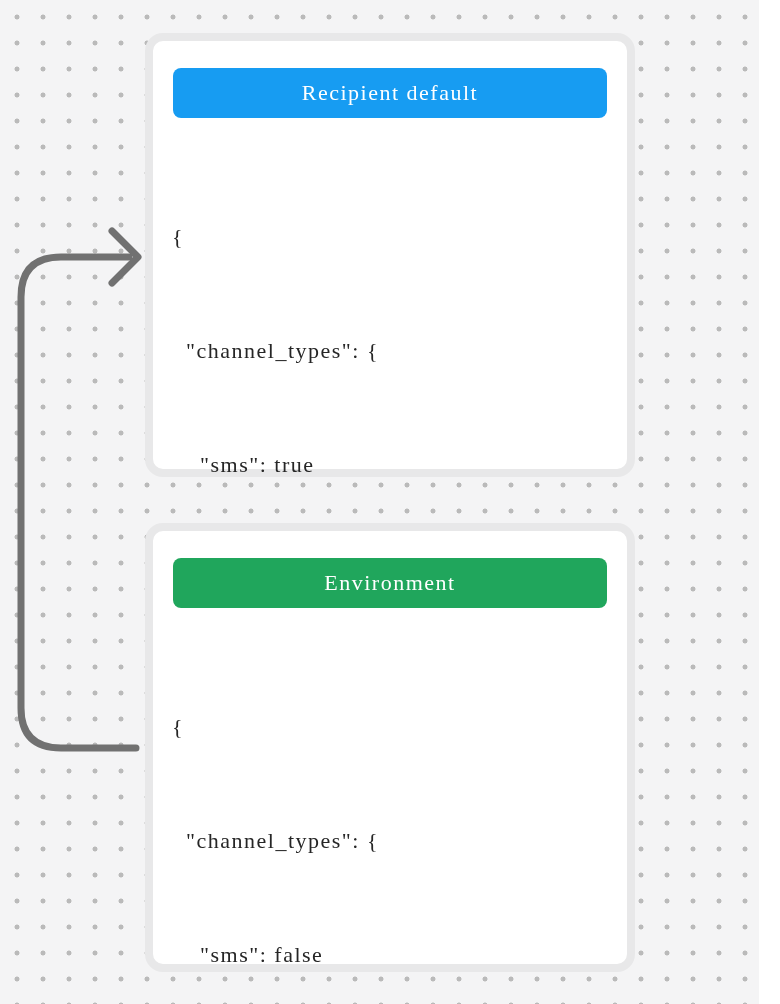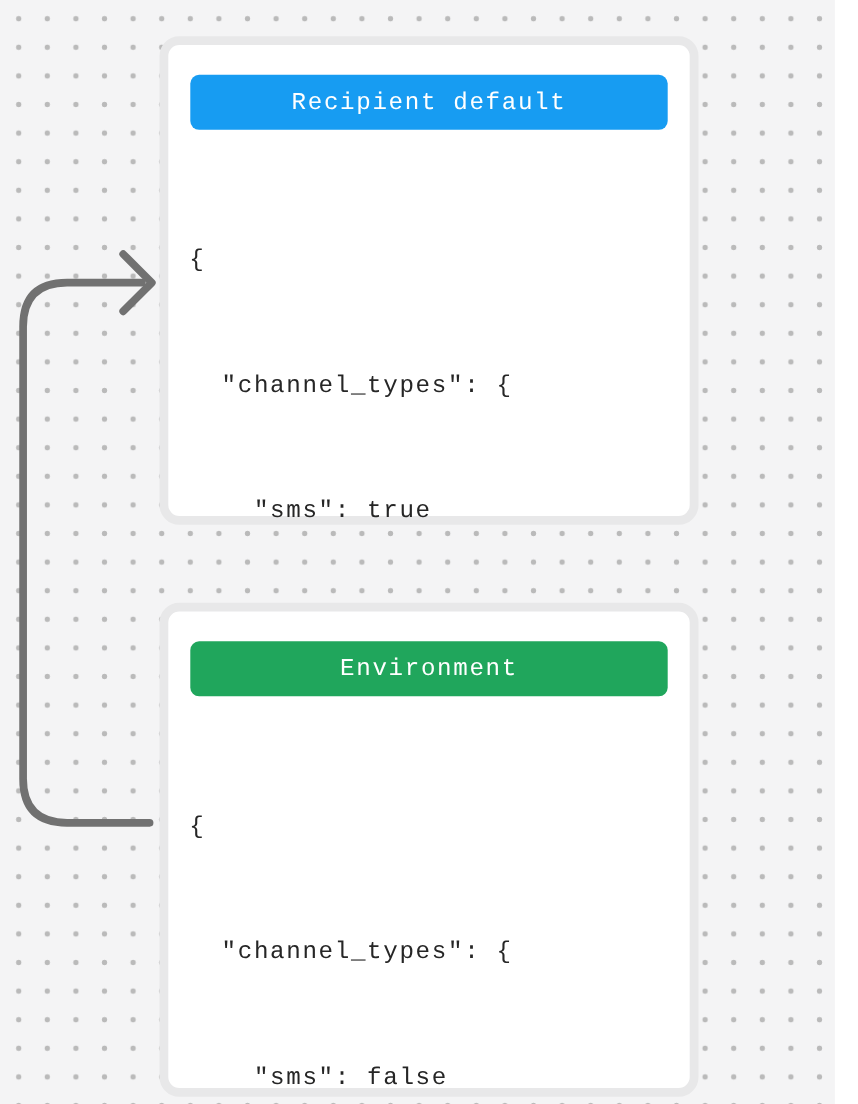--- a/index.html
+++ b/index.html
@@ -5,39 +5,39 @@
   html, body { margin: 0; padding: 0; }
   .page {
     position: relative;
     width: 759px;
     height: 1004px;
     overflow: hidden;
     background-color: #f4f4f5;
     background-image: radial-gradient(circle at 13px 13px, #bababa 2.2px, rgba(186,186,186,0) 2.8px);
     background-size: 26px 26px;
     background-position: 4px 4px;
-    font-family: Liberation Mono, monospace;
+    font-family: Liberation Serif, serif;
   }
   .arrow-svg {
     position: absolute;
     left: 0; top: 0;
     width: 780px; height: 1004px;
     pointer-events: none;
   }
   .card {
     position: absolute;
     left: 145px;
     width: 490px;
     box-sizing: border-box;
     background: #ffffff;
     border: 8px solid #e8e8e9;
     border-radius: 18px;
   }
   .card-top { top: 33px; height: 444px; }
-  .card-bottom { top: 548px; height: 449px; }
+  .card-bottom { top: 523px; height: 449px; }
   .badge {
     position: absolute;
     left: 20px;
     top: 27px;
     width: 434px;
     height: 50px;
     border-radius: 8px;
     display: flex;
     align-items: center;
     justify-content: center;

